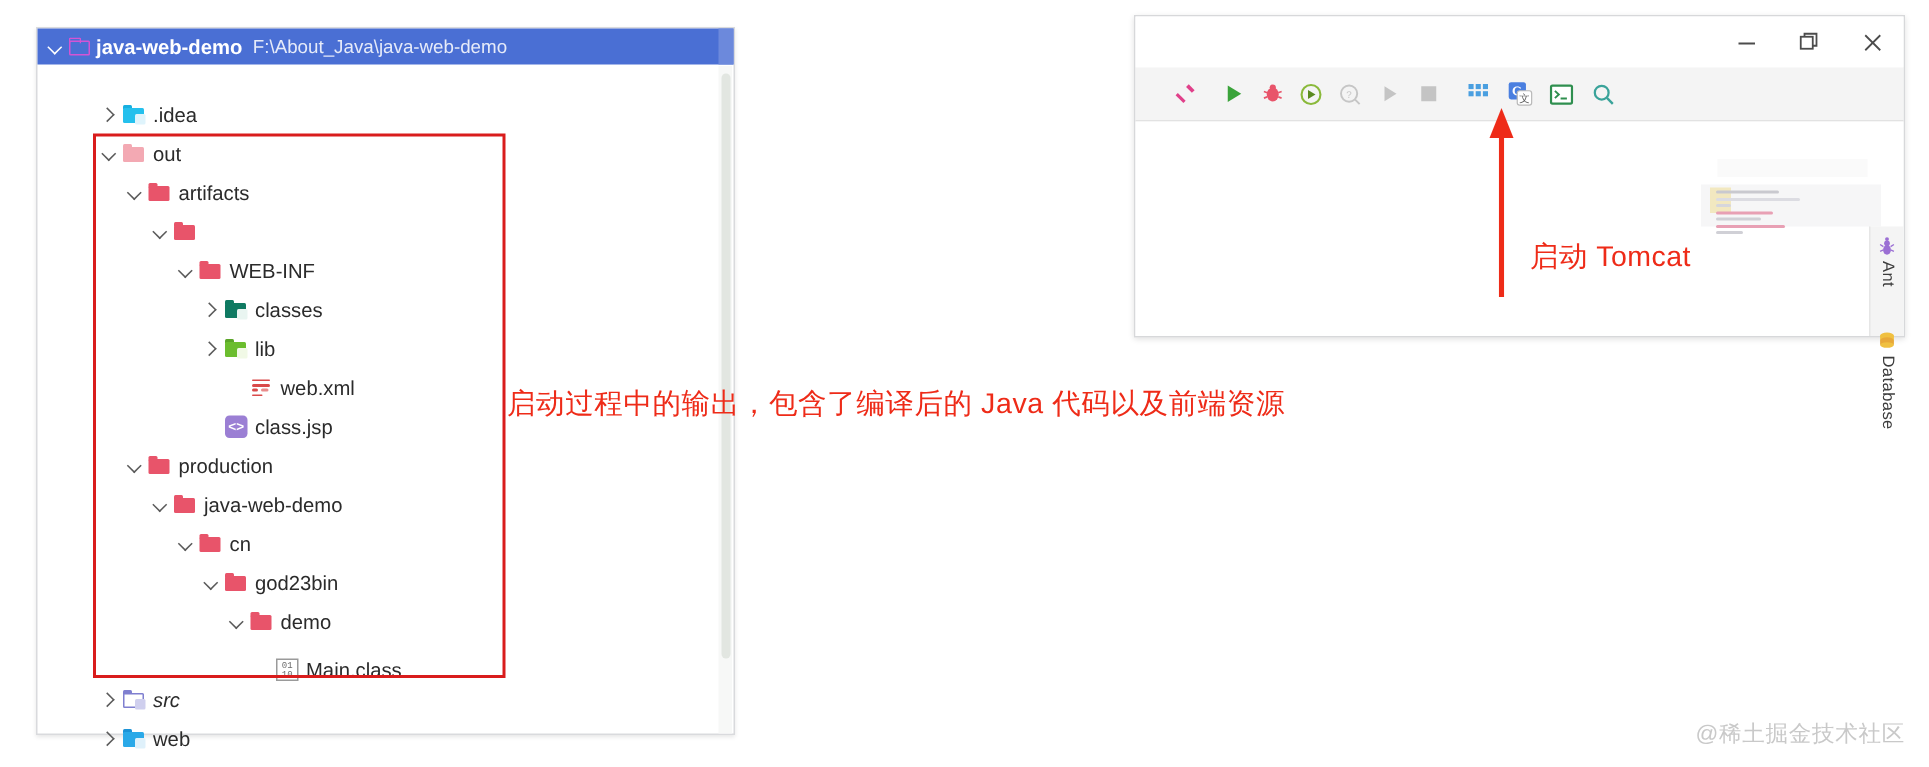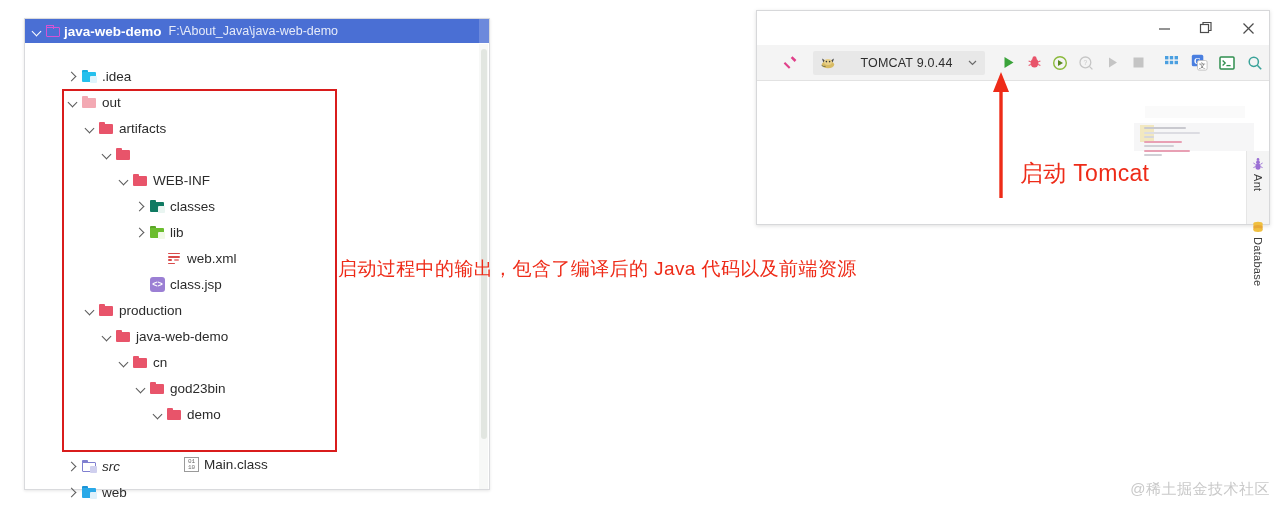--- a/index.html
+++ b/index.html
@@ -360,21 +360,21 @@
     position: absolute;
     left: 975px;
     top: 66px;
     width: 60px;
     height: 135px;
   }
   #tomcat-label {
     position: absolute;
     left: 1020px;
     top: 158px;
-    font-size: 23px;
+    font-size: 19px;
     color: #ee2b18;
     white-space: nowrap;
     letter-spacing: 0.3px;
   }
 
   
   #watermark {
     position: absolute;
     right: 16px;
     bottom: 12px;
@@ -508,21 +508,21 @@
         <span class="label">god23bin</span>
       </div>
       <div class="tree-row" style="top: 384px; left: 127px;">
         <span class="chev down"></span>
         <span class="folder f-pink">
           <span class="tab"></span>
           <span class="body"></span>
         </span>
         <span class="label">demo</span>
       </div>
-      <div class="tree-row" style="top: 434px; left: 144px;">
+      <div class="tree-row" style="top: 416px; left: 144px;">
         <span class="chev blank"></span>
         <span class="ficon icon-class">
           <b>01</b>
           <b>10</b>
         </span>
         <span class="label">Main.class</span>
       </div>
       <div class="tree-row" style="top: 436px; left: 42px; font-style: italic;">
         <span class="chev right"></span>
         <span class="folder f-outline">
@@ -575,39 +575,20 @@
 
   <div id="toolbar">
 
     <div class="tb-item" style="width:18px;height:18px;">
       <svg width="17" height="17" viewBox="0 0 17 17">
         <path d="M10.5 2.2 L14.4 6.1 L12.6 7.9 L8.7 4.0 Z" fill="#e0408a"></path>
         <rect x="3.2" y="8.0" width="7.4" height="2.1" fill="#e0408a" transform="rotate(45 3.2 8.0)"></rect>
       </svg>
     </div>
 
-    <div id="run-config">
-      <span style="width:16px;height:14px;flex:none;">
-        <svg width="16" height="14" viewBox="0 0 16 14">
-          <ellipse cx="8" cy="8.6" rx="6.2" ry="3.6" fill="#d8bb63"></ellipse>
-          <path d="M3.2 6.2 L2.0 2.6 L5.2 4.6 Z" fill="#4a4a4a"></path>
-          <path d="M12.8 6.2 L14.0 2.6 L10.8 4.6 Z" fill="#4a4a4a"></path>
-          <ellipse cx="8" cy="6.0" rx="4.0" ry="3.0" fill="#e8d08a"></ellipse>
-          <circle cx="6.4" cy="5.6" r="0.8" fill="#3a3a3a"></circle>
-          <circle cx="9.6" cy="5.6" r="0.8" fill="#3a3a3a"></circle>
-          <path d="M1.6 9.4 q2 1.6 4 1.0" stroke="#6b6b4a" stroke-width="0.9" fill="none"></path>
-        </svg>
-      </span>
-      <span class="cfg-name">TOMCAT 9.0.44</span>
-      <span style="width:12px;flex:none;">
-        <svg width="11" height="11" viewBox="0 0 11 11">
-            <polyline points="2,4 5.5,7.5 9,4" fill="none" stroke="#6b6b6b" stroke-width="1.2"></polyline>
-          </svg>
-      </span>
-    </div>
 
     <div class="tb-item" style="width:26px;height:24px;margin-left:10px;">
       <svg width="15" height="15" viewBox="0 0 15 15">
           <polygon points="3.5,2 12.5,7.5 3.5,13" fill="#3aa33a"></polygon>
         </svg>
     </div>
 
     <div class="tb-item" style="width:26px;height:24px;">
       <svg width="15" height="15" viewBox="0 0 15 15">
         <ellipse cx="7.5" cy="8" rx="4" ry="4.6" fill="#e8546a"></ellipse>

